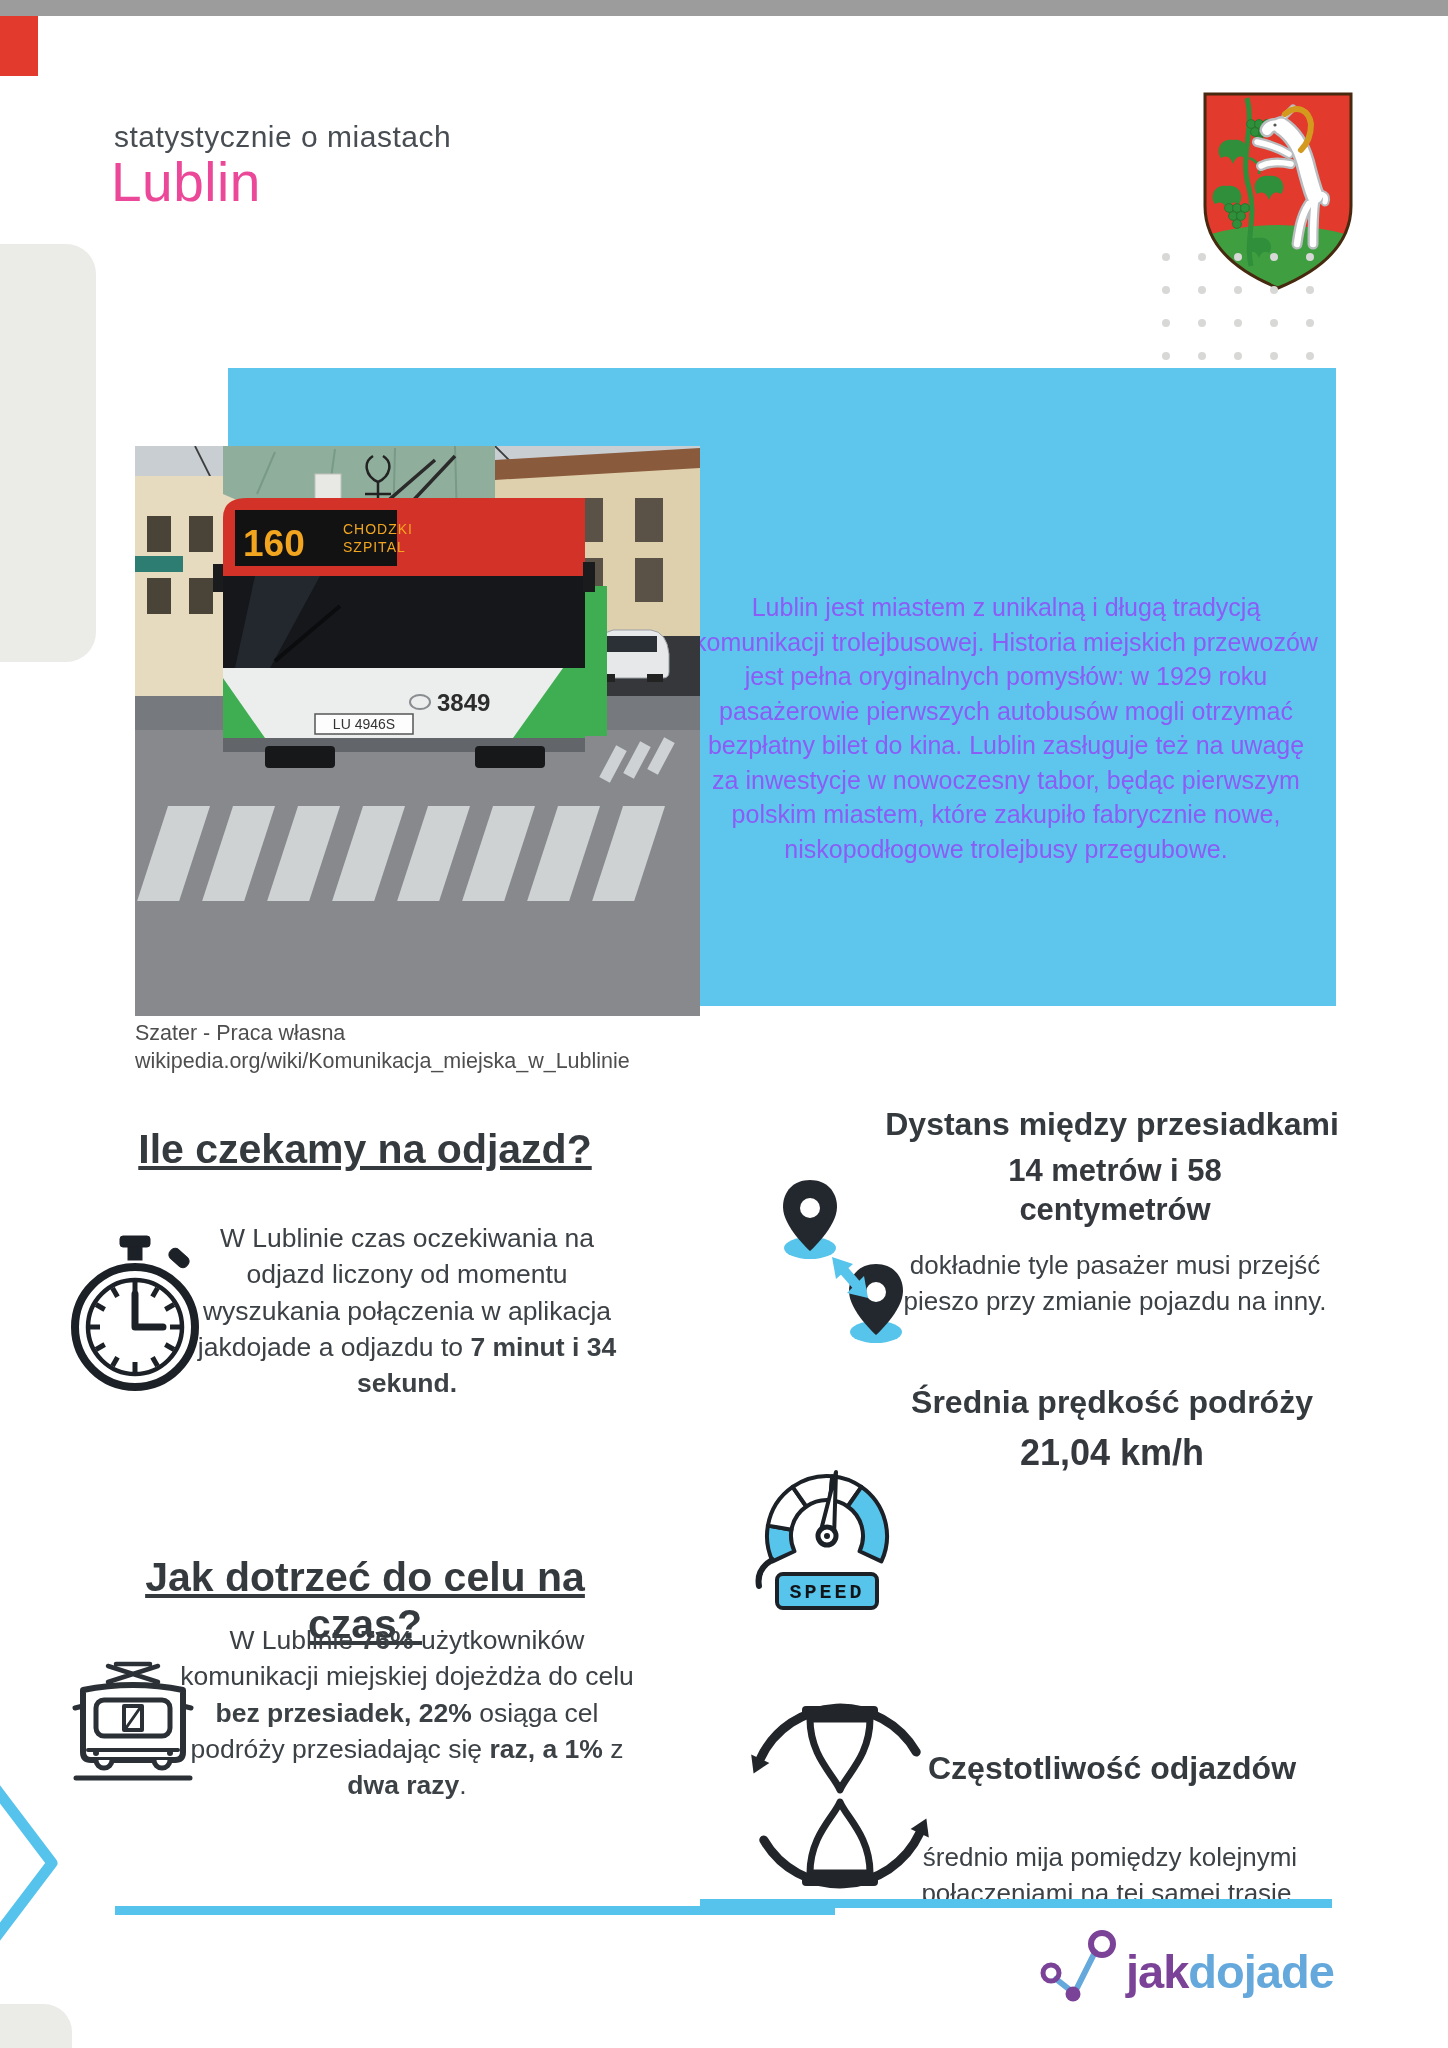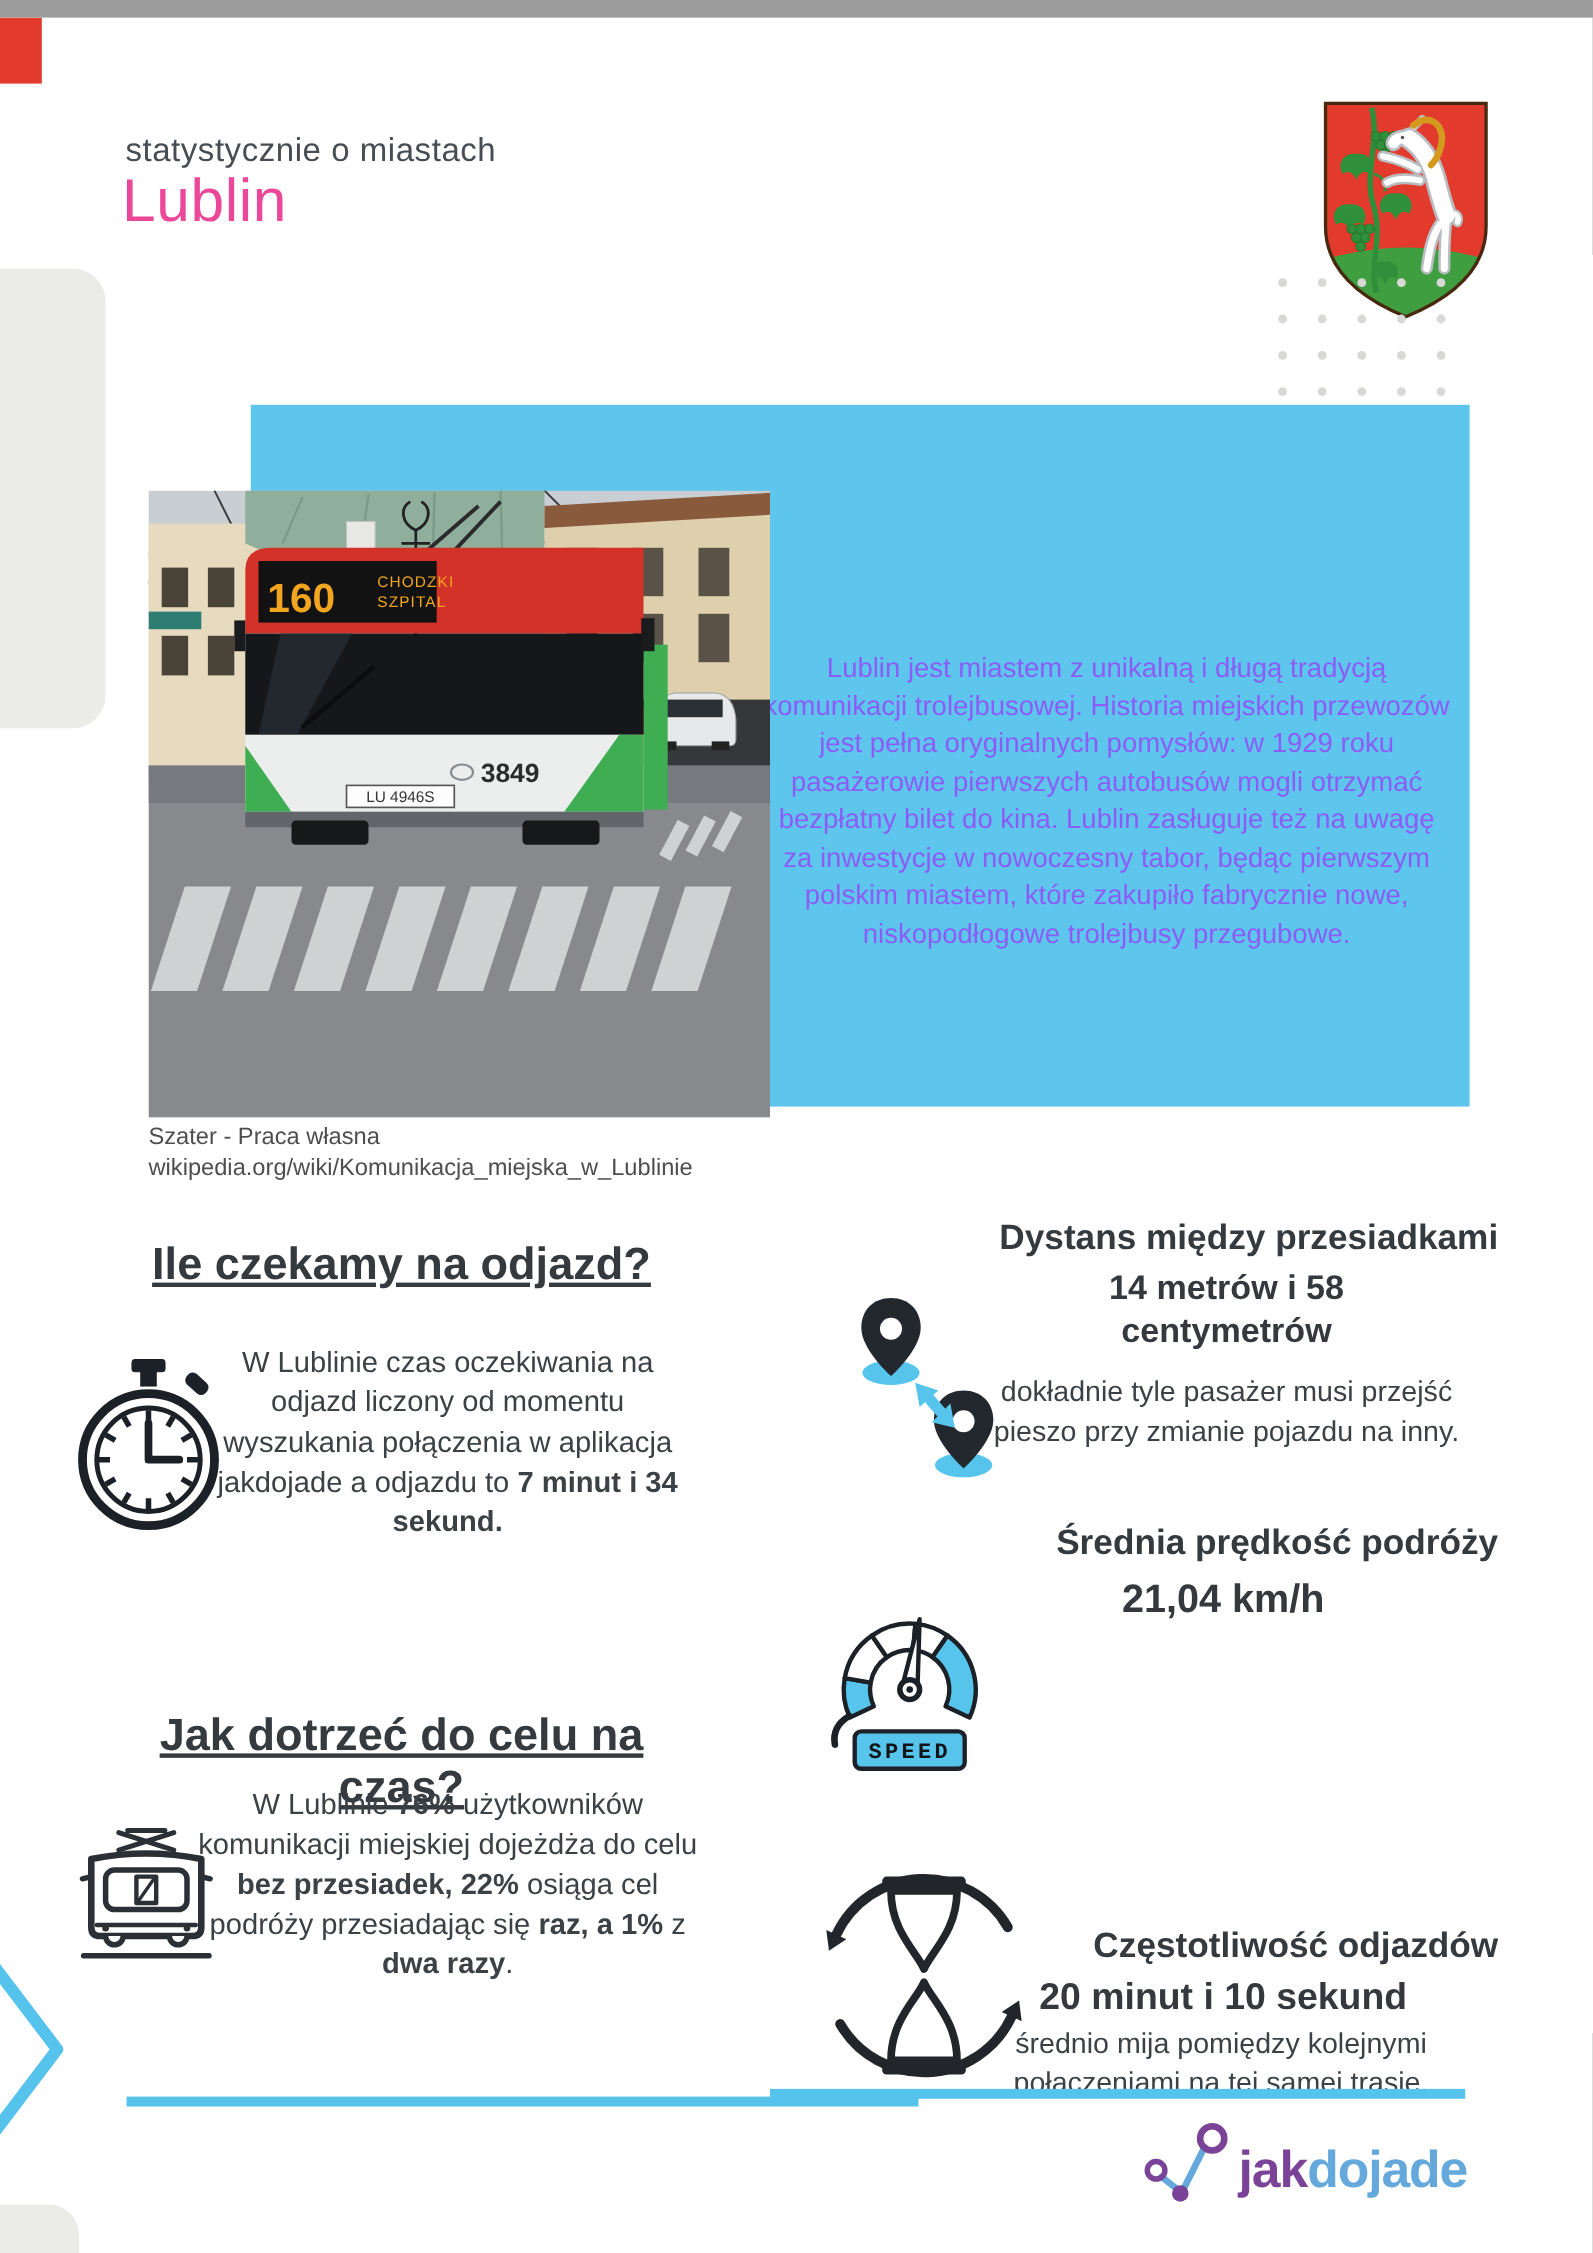--- a/index.html
+++ b/index.html
@@ -20,21 +20,21 @@
   .dot-gray{background:#d8d8d6;}
   .dot-white{background:#ffffff;}
   
   .hero-box{left:228px;top:352px;width:1108px;height:638px;background:#5ec6ec;}
   .hero-title{left:728px;top:466px;width:604px;font-size:38px;font-weight:700;color:#1d3140;line-height:1.22;}
   .hero-para{left:692px;top:574px;width:628px;font-size:25px;color:#8b5cf6;line-height:1.38;}
   .photo{left:135px;top:430px;width:565px;height:570px;}
   .caption{left:135px;top:1004px;font-size:21.5px;color:#4e4e4e;line-height:1.28;}
   
   .h-big{font-size:41px;font-weight:700;color:#353a3f;text-decoration:underline;}
-  .h-mid{font-size:32px;font-weight:700;color:#353a3f;text-align:right;}
+  .h-mid{font-size:32px;font-weight:700;color:#353a3f;}
   .value{font-weight:700;color:#35393e;line-height:1.25;}
   .body-txt{font-size:26.5px;color:#3c4146;line-height:1.37;}
   .rule{height:9px;background:#56c3ec;}
   
   .logo-text{left:1126px;top:1928px;font-size:47px;font-weight:700;letter-spacing:-1px;}
   .logo-jak{color:#7b4397;}
   .logo-dojade{color:#64a8dc;}
 </style>
 </head>
 <body>
@@ -344,21 +344,20 @@
       <path d="M176.2,74 A88,88 0 0 0 20.3,80.8" stroke-width="9"></path>
       <path d="M23.8,162 A88,88 0 0 0 179.7,155.2" stroke-width="9"></path>
     </g>
     <polygon points="13.6,95.4 29.4,85 11.2,76.6" fill="#22262b"></polygon>
     <polygon points="186.4,140.6 188.8,159.4 170.6,151" fill="#22262b"></polygon>
     <rect x="62" y="28" width="76" height="13" rx="4" fill="#22262b"></rect>
     <rect x="62" y="195" width="76" height="13" rx="4" fill="#22262b"></rect>
     <path d="M70,41 C70,78 94,97 100,112 C106,97 130,78 130,41 Z" fill="#fff" stroke="#22262b" stroke-width="7" stroke-linejoin="round"></path>
     <path d="M70,195 C70,158 94,139 100,124 C106,139 130,158 130,195 Z" fill="#fff" stroke="#22262b" stroke-width="7" stroke-linejoin="round"></path>
   </svg>
-  <div class="abs value center" style="left:862px;top:1778px;width:500px;font-size:34px">20 minut i 10 sekund</div>
   <div class="abs body-txt center" style="left:880px;top:1824px;width:460px;font-size:26px">średnio mija pomiędzy kolejnymi połączeniami na tej samej trasie.</div>
 
   <div class="abs rule" style="left:115px;top:1890px;width:720px"></div>
   <div class="abs rule" style="left:700px;top:1883px;width:632px"></div>
 
   <svg class="abs" style="left:1040px;top:1912px" width="80" height="80" viewBox="0 0 80 80">
     <line x1="16" y1="51" x2="30" y2="62" stroke="#64a8dc" stroke-width="6" stroke-linecap="round"></line>
     <line x1="37" y1="60" x2="55" y2="24" stroke="#64a8dc" stroke-width="6" stroke-linecap="round"></line>
     <circle cx="62" cy="16" r="11" fill="none" stroke="#7b4397" stroke-width="6"></circle>
     <circle cx="11" cy="45" r="8" fill="none" stroke="#7b4397" stroke-width="5"></circle>

